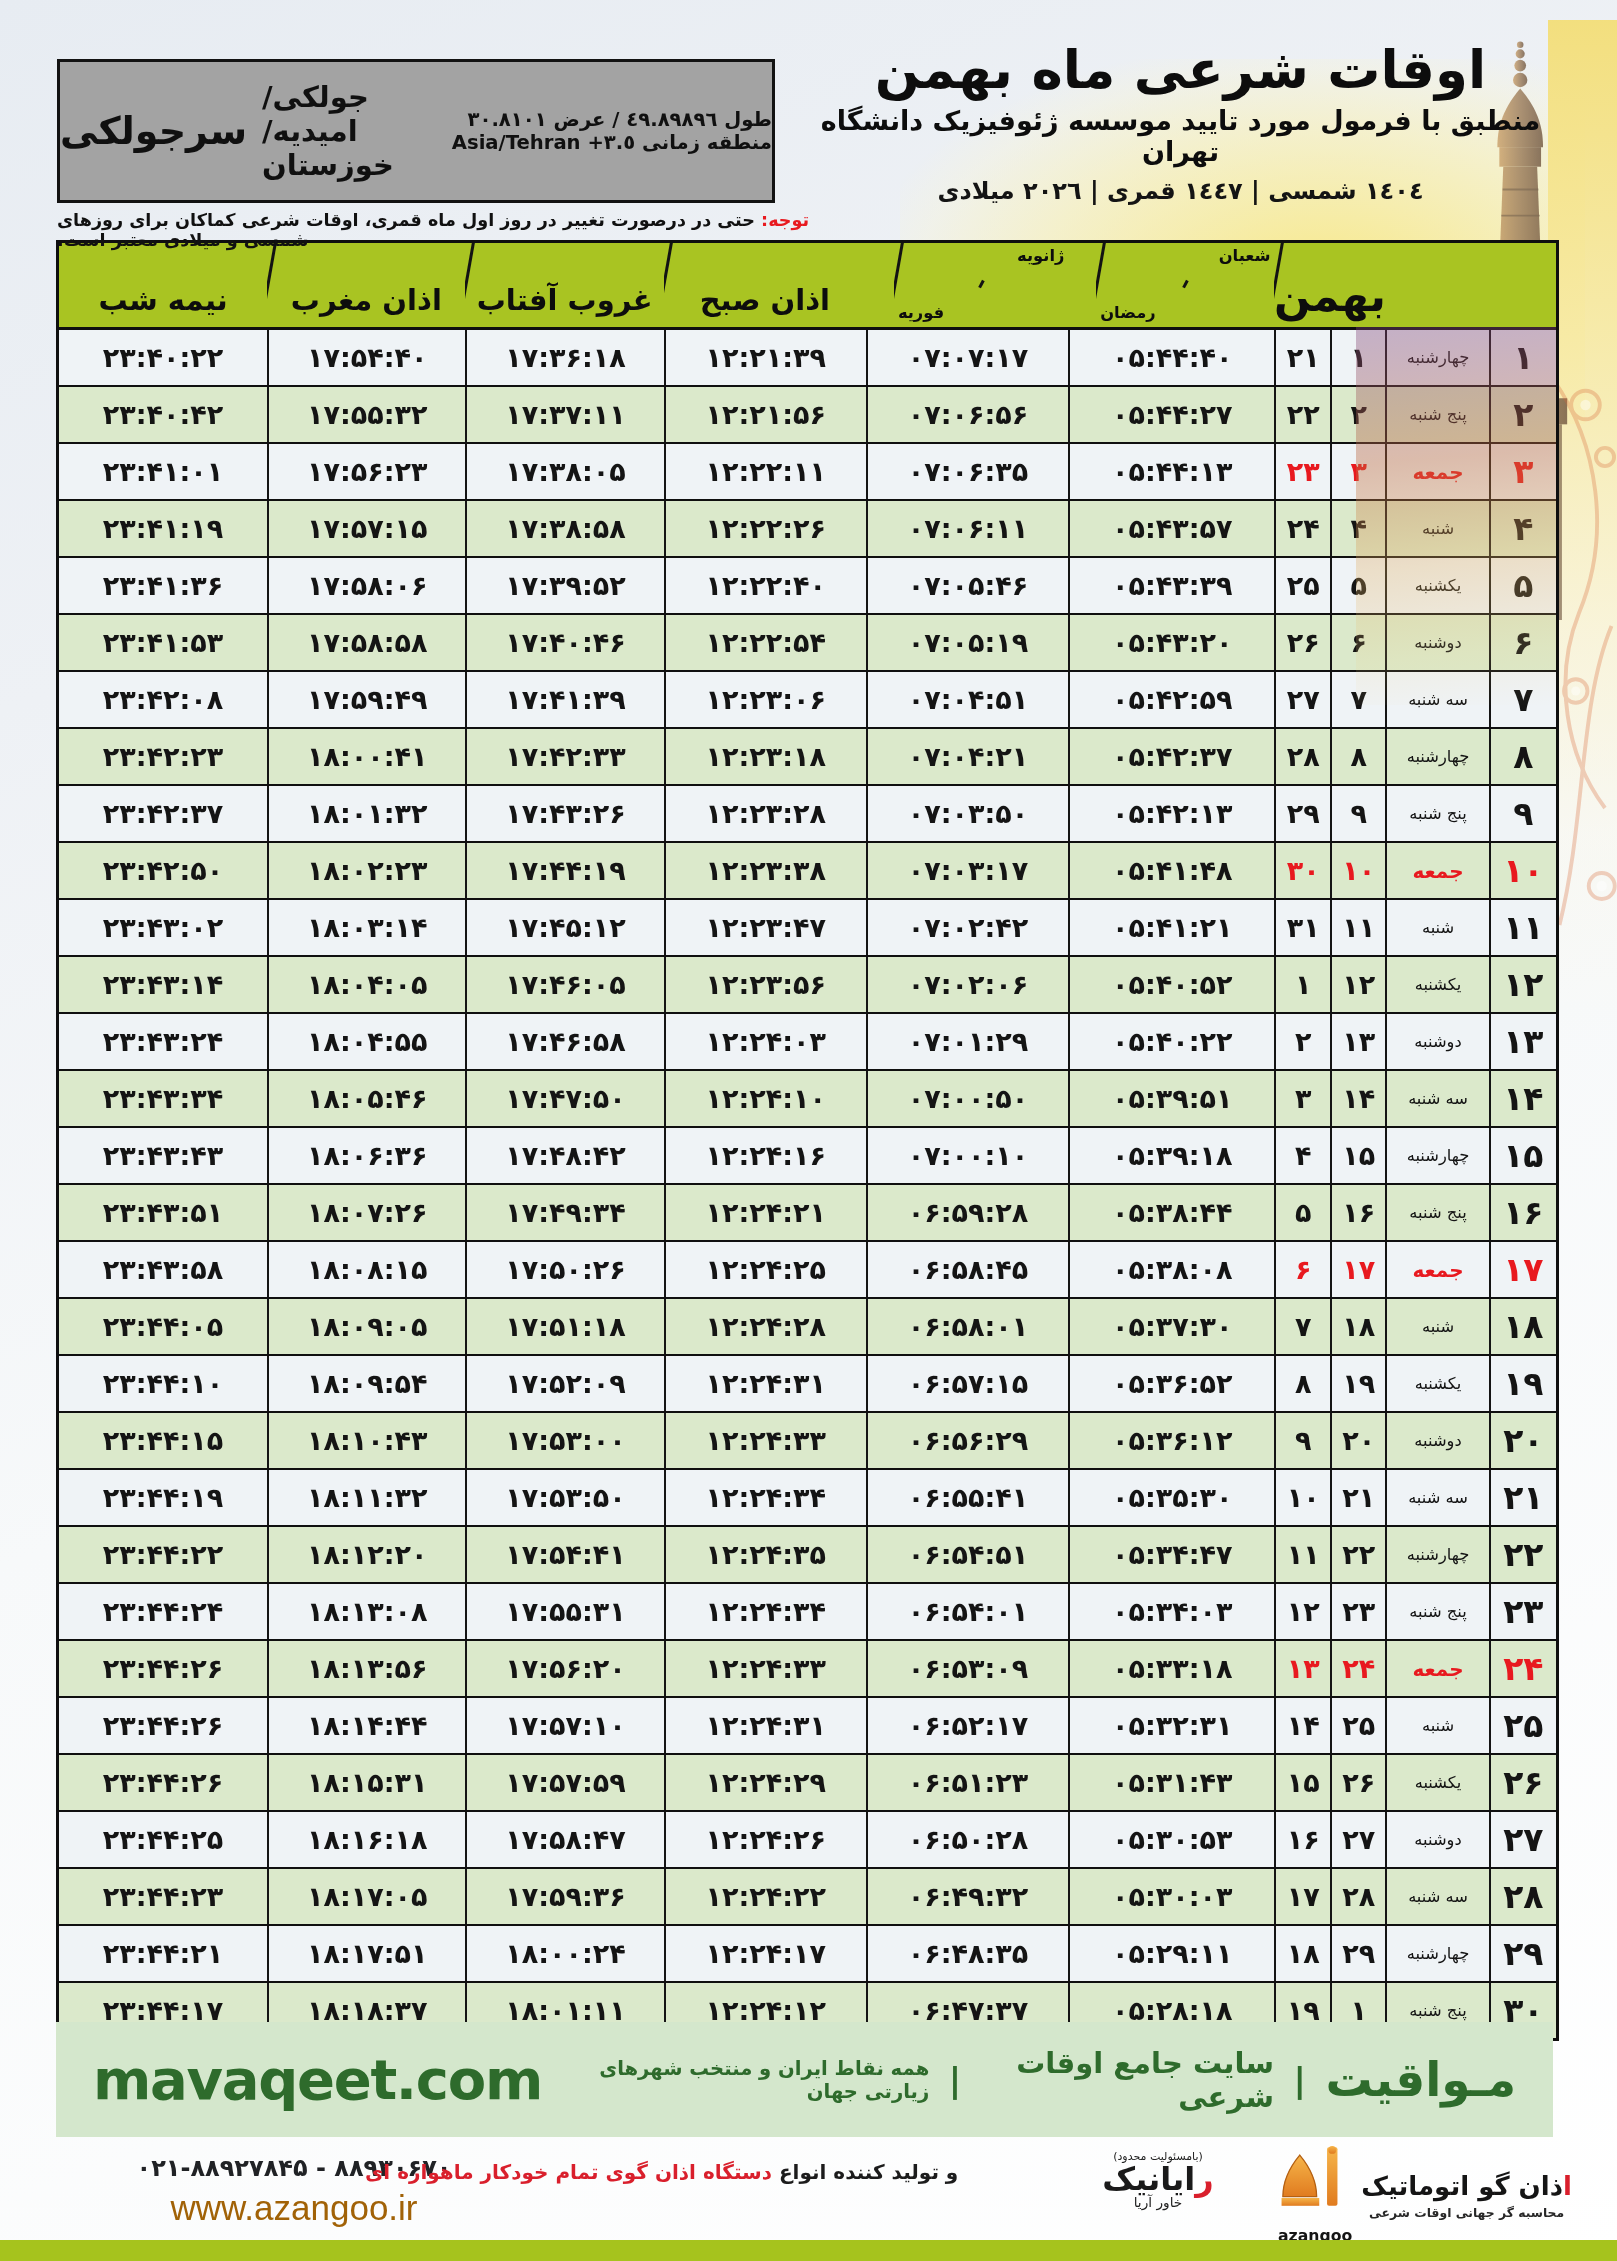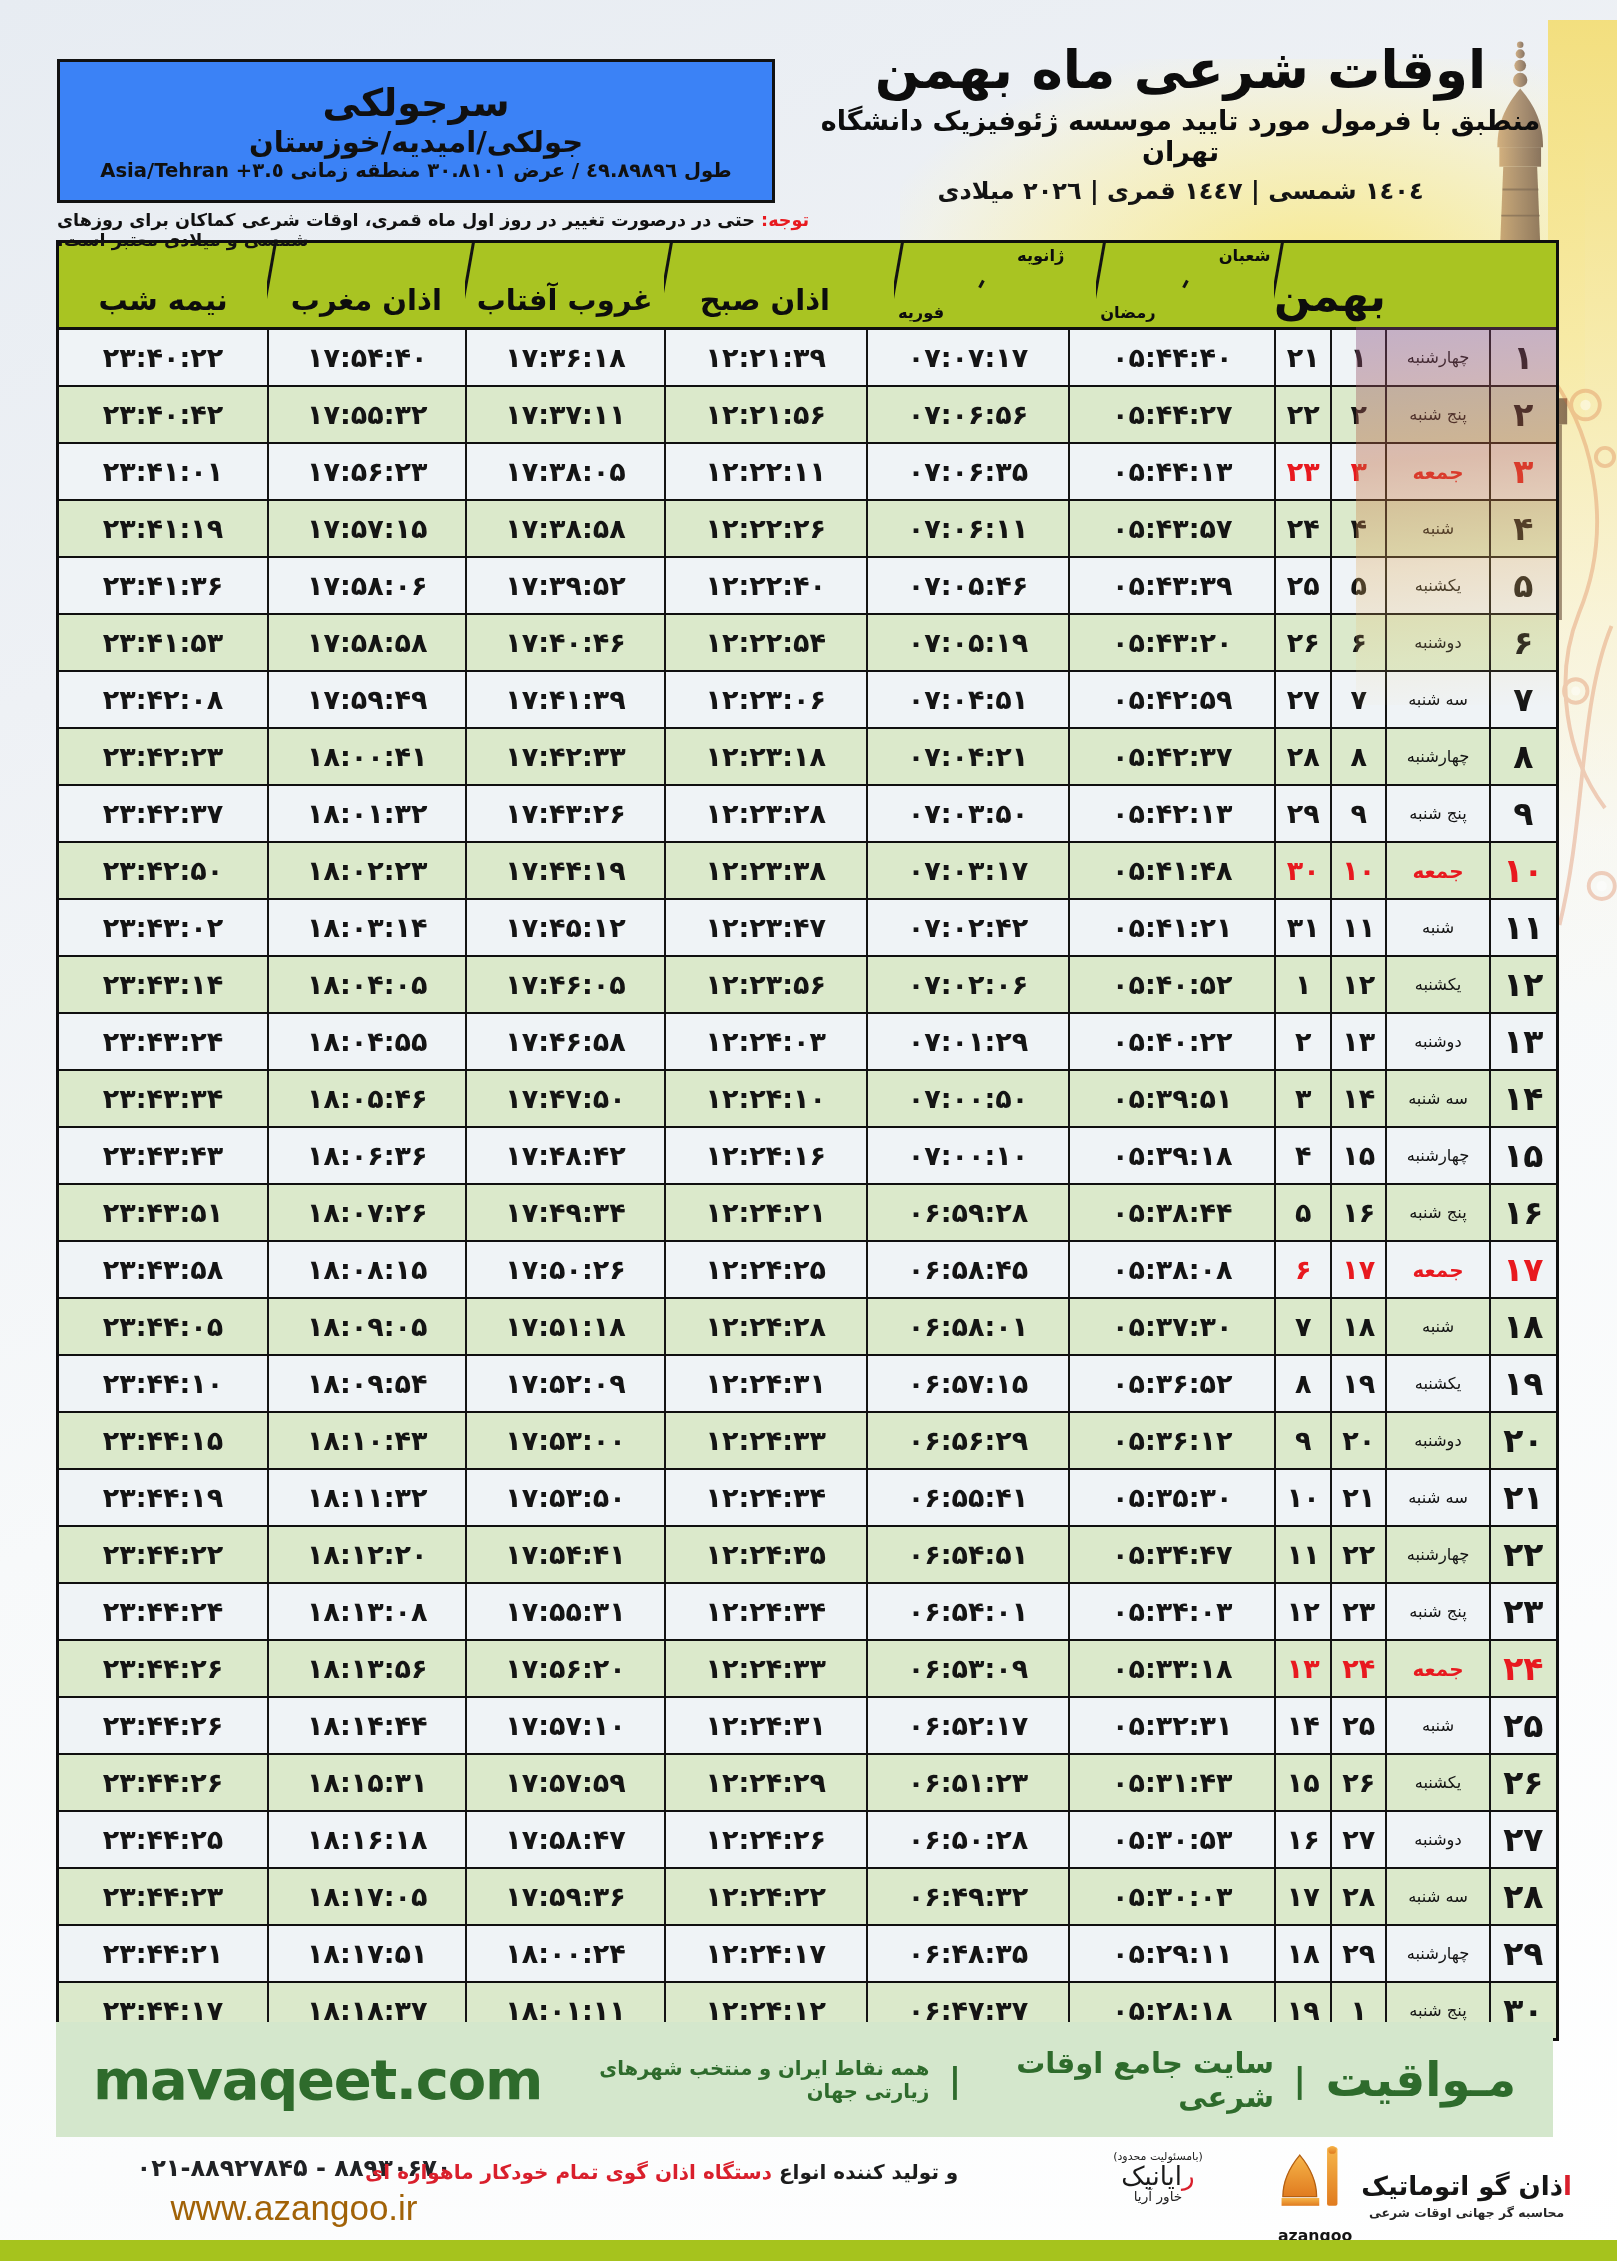--- a/index.html
+++ b/index.html
@@ -10,22 +10,22 @@
   }
   .abs{position:absolute;}
   
   .art-glow{left:900px;top:59px;width:685px;height:365px;z-index:0;pointer-events:none;
     background:radial-gradient(ellipse at 62% 62%,rgba(248,232,130,.95),rgba(250,240,170,.55) 48%,rgba(252,246,200,.25) 68%,transparent 78%);}
   .art-right{left:1548px;top:19.6px;width:70px;height:1018px;z-index:0;pointer-events:none;
     background:linear-gradient(180deg,rgba(243,222,120,.95) 0%,rgba(247,233,160,.9) 30%,rgba(251,243,205,.7) 60%,rgba(253,249,230,.35) 80%,transparent 100%);}
   .art-minaret{left:1481px;top:33px;width:111px;height:587px;z-index:0;pointer-events:none;opacity:.8;}
   .swirl{left:1540px;top:365px;width:78px;height:626px;z-index:0;pointer-events:none;opacity:.55;}
   
-  .loc-box{left:57px;top:59px;width:712px;height:138px;background:#3b82f6;border:3.3px solid #121212;
-    display:flex;flex-direction:column;align-items:center;justify-content:center;gap:0;z-index:2;}
+  .loc-box{left:57px;top:59px;width:712px;height:138px;background:#a3a3a3;border:3.3px solid #121212;
+    display:flex;flex-direction:row;align-items:center;justify-content:center;gap:15px;z-index:2;}
   .loc-name{font-size:38px;font-weight:bold;color:#101010;}
   .loc-region{font-size:29px;font-weight:bold;color:#101010;}
   .loc-coords{font-size:19.6px;font-weight:bold;color:#101010;direction:rtl;}
   .title-block{left:802px;top:40px;width:757px;text-align:center;z-index:2;direction:rtl;}
   .title-main{font-size:53px;font-weight:bold;color:#0d0d0d;line-height:1.15;}
   .title-sub{font-size:27px;font-weight:bold;color:#0d0d0d;margin-top:3.9px;}
   .title-dates{font-size:24px;font-weight:bold;color:#141414;margin-top:10.4px;}
   .notice{left:57px;top:210px;width:770px;direction:rtl;text-align:left;font-size:17.6px;font-weight:bold;color:#111;z-index:2;}
   .notice .red{color:#e8191f;}
   
@@ -64,21 +64,21 @@
   .gf-url{font-size:56px;font-weight:bold;color:#2e6b2c;margin-right:auto;direction:ltr;letter-spacing:-1.3px;}
   
   .b-left{left:72px;top:2154px;width:444px;text-align:center;z-index:1;}
   .b-phone{font-size:24px;font-weight:bold;color:#202225;direction:ltr;}
   .b-web{font-family:Liberation Sans, sans-serif;font-size:35px;color:#a16207;margin-top:6px;}
   .b-mid{left:365px;top:2157px;width:688px;direction:rtl;text-align:left;z-index:1;}
   .b-mid .line{font-size:20px;font-weight:bold;color:#1c1c1c;line-height:1.5;}
   .b-mid .red{color:#d91f2c;}
   .rayanik{left:1070px;top:2150px;width:176px;text-align:center;direction:rtl;z-index:1;}
   .ry-sub3{font-size:11px;color:#222;}
-  .ry-name{font-size:26px;font-weight:normal;color:#1a1a1a;line-height:1.05;}
+  .ry-name{font-size:32px;font-weight:bold;color:#1a1a1a;line-height:1.05;}
   .ry-name .red{color:#d91f2c;}
   .ry-side{font-size:13.7px;color:#222;margin-top:-2.6px;}
   .azangoo{left:1272px;top:2146px;width:300px;display:flex;direction:rtl;align-items:center;gap:9px;z-index:1;}
   .az-text{text-align:center;}
   .az-name{font-size:26px;font-weight:bold;color:#151515;white-space:nowrap;}
   .az-name .red{color:#d91f2c;}
   .az-sub{font-size:12.4px;font-weight:bold;color:#272727;margin-top:3.9px;}
   .az-latin{font-size:15.7px;font-weight:bold;color:#151515;text-align:center;direction:ltr;}
   .bottom-bar{left:0;bottom:0;width:1618px;height:21px;background:#a6c31d;z-index:2;}
 </style>

